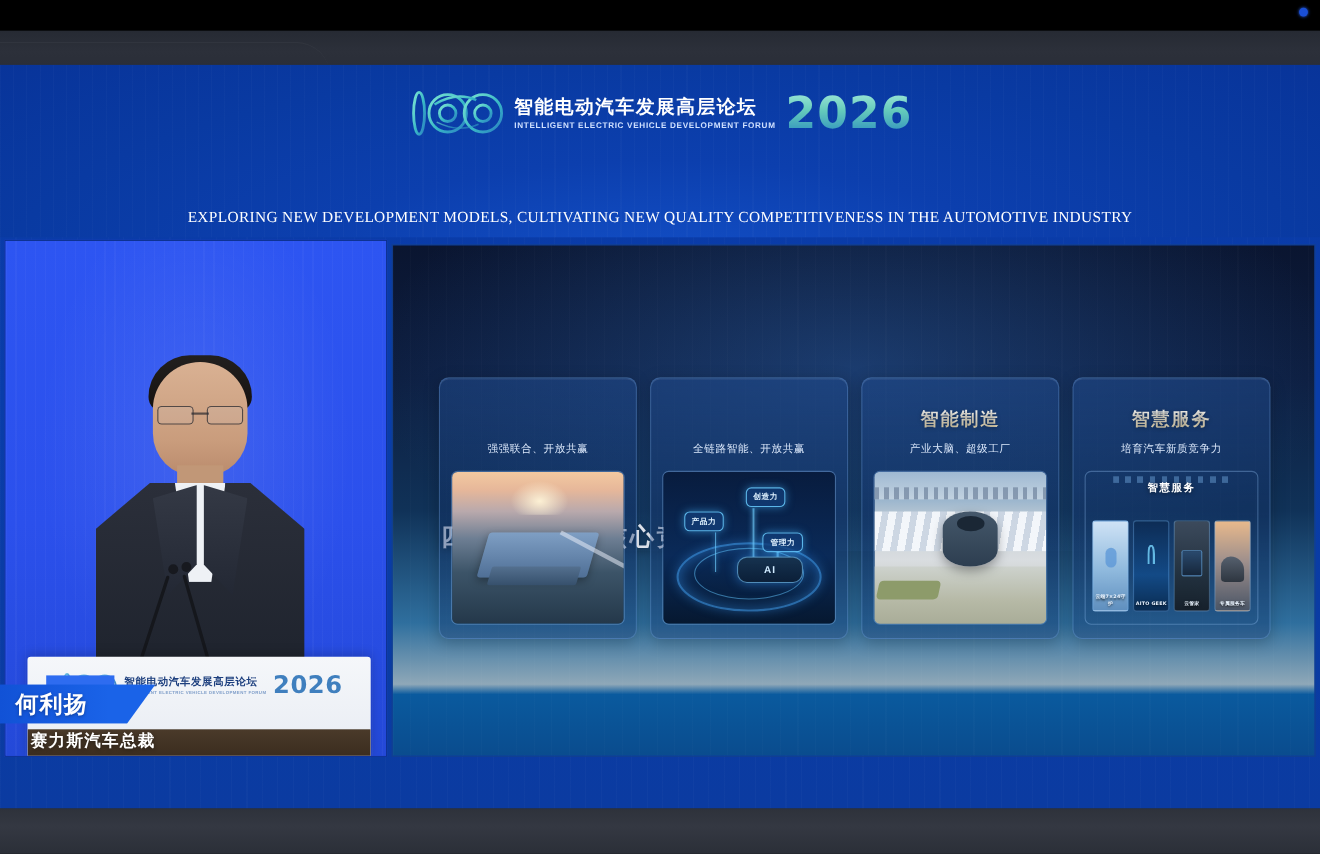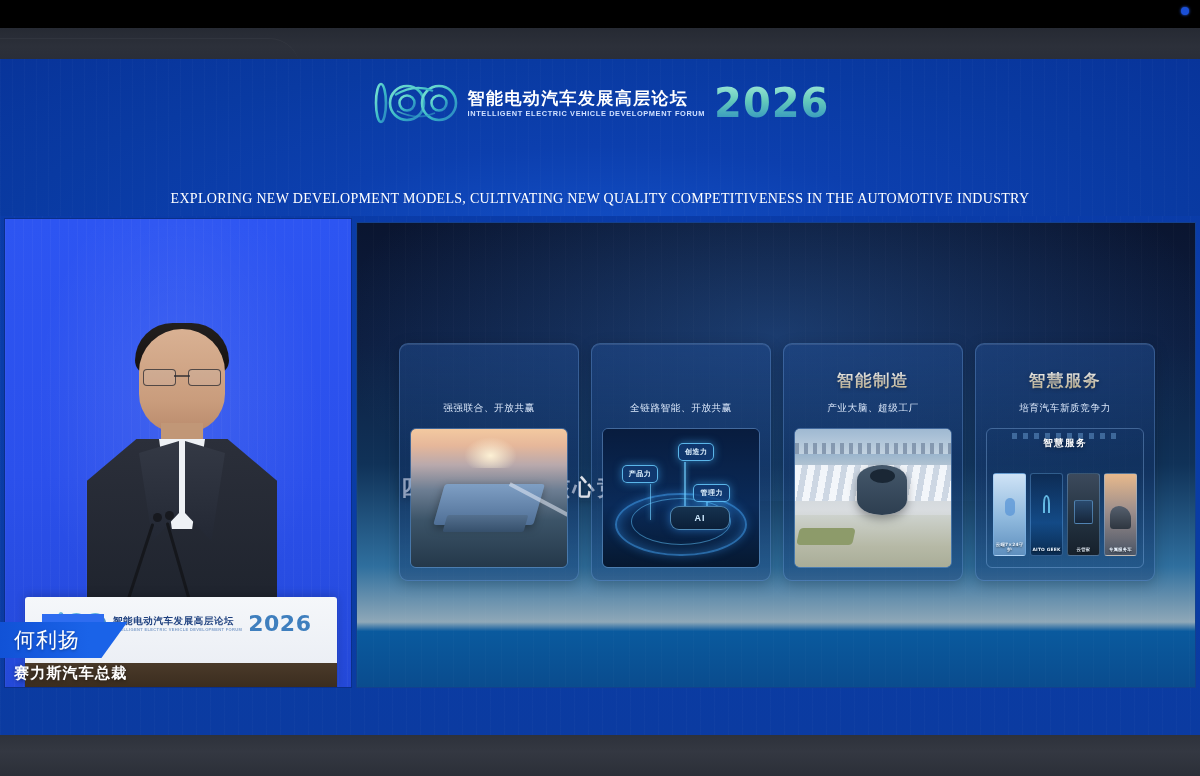--- a/index.html
+++ b/index.html
@@ -104,23 +104,23 @@
   .podium-dark{position:absolute;left:0;top:66px;width:312px;height:26px;
           background:linear-gradient(180deg,#4a3a2a 0%,#3a2c1e 100%);}
 
   
   .plate { position:absolute; left:0; top:622px; z-index:6; }
   .plate-name { position:relative; height:36px; padding:0 42px 0 14px;
         display:flex; align-items:center;
         background:linear-gradient(90deg,#1152d6 0%,#1a63e8 70%,#1a63e8 100%);
         clip-path:polygon(0 0, 100% 0, calc(100% - 26px) 100%, 0 100%);
         font-family:"DejaVu Sans","Liberation Sans",sans-serif;
-        font-size:21px; font-weight:400; color:#fff; letter-spacing:1px;
+        font-size:21px; font-weight:700; color:#fff; letter-spacing:1px;
         text-shadow:0 1px 3px rgba(0,0,0,.35); }
-  .plate-title { margin-top:6px; padding-left:14px;
+  .plate-title { margin-top:6px; padding-left:28px;
         font-family:"DejaVu Sans","Liberation Sans",sans-serif;
         font-size:15px; font-weight:700; color:#ffffff; letter-spacing:1.2px;
         text-shadow:0 1px 4px rgba(0,0,0,.45); }
   .plate-tab { position:absolute; left:42px; top:-8px; width:62px; height:9px; background:#2e6cf0; }
 
   
   .slide { position:absolute; left:356px; top:222px; width:840px; height:466px;
            overflow:hidden; border:1px solid #12408f; }
   .slide-bg { position:absolute; inset:0;
      background:linear-gradient(180deg,#0a1530 0%,#0d1e40 26%,#103258 52%,#2f6f9e 74%,#8fa8b8 86%,#0a5a9e 88%,#0a4c8e 100%); }

